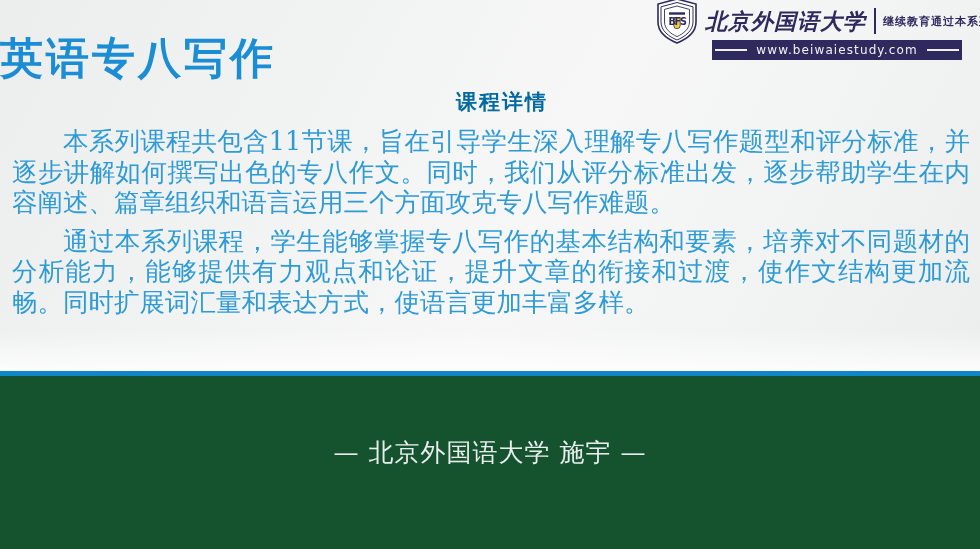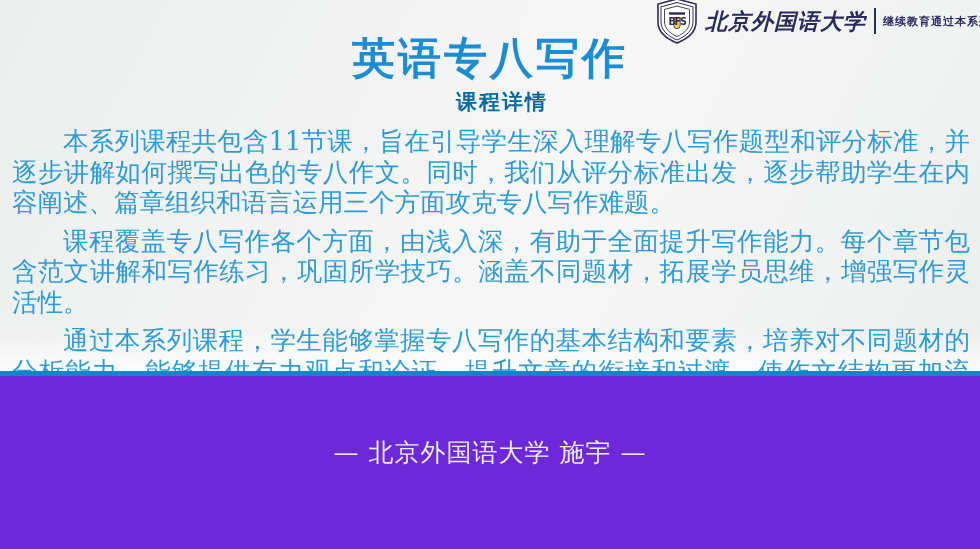--- a/index.html
+++ b/index.html
@@ -21,21 +21,21 @@
     background:linear-gradient(to bottom,rgba(255,255,255,0) 0%,rgba(255,255,255,.85) 100%);
   }
   
   .accent-rule{
     position:absolute;left:0;top:371px;width:980px;height:5px;
     background:#1185c9;
   }
   
   .lower{
     position:absolute;left:0;top:376px;width:980px;height:173px;
-    background:#6d28d9;
+    background:#14532d;
   }
   .author-line{
     position:absolute;left:0;top:60px;width:980px;
     text-align:center;color:#e9edf0;
     font-family:"DejaVu Serif","Liberation Serif",serif;
     font-size:25px;letter-spacing:1px;white-space:nowrap;
   }
   
   .brand{
     position:absolute;left:655px;top:4px;width:320px;height:56px;
@@ -68,21 +68,21 @@
   }
   .url-bar .dash{
     width:32px;height:2px;background:#f0f0f4;flex:0 0 32px;
   }
   .url-bar .url-text{
     color:#f2f2f6;font-size:12px;letter-spacing:1.1px;margin:0 9px;
     white-space:nowrap;font-family:"DejaVu Sans",sans-serif;
   }
   
   .title{
-    position:absolute;left:0;top:32px;width:980px;text-align:center;
+    position:absolute;left:0;top:32px;width:980px;
     font-family:"DejaVu Sans","Liberation Sans",sans-serif;
     font-size:43px;font-weight:bold;color:#1b8dd4;letter-spacing:3px;
     line-height:52px;white-space:nowrap;
   }
   .subtitle{
     position:absolute;left:12px;top:88px;width:980px;text-align:center;
     font-family:"DejaVu Sans","Liberation Sans",sans-serif;
     font-size:21px;font-weight:bold;color:#0369a1;letter-spacing:2px;
     line-height:28px;white-space:nowrap;
   }
@@ -118,28 +118,32 @@
           <text x="25.1" y="26.5" font-family="DejaVu Sans, sans-serif" font-size="9.6" font-weight="bold" fill="#2e2a5e">S</text>
         </svg>
       </span>
       <span class="brand-cn">北京外国语大学</span>
       <span class="brand-div"></span>
       <span class="brand-sub">
         <span>继续教育</span>
         <span>通过本系列课程</span>
       </span>
     </div>
+    <div class="url-bar">
+      <span class="dash"></span>
+      <span class="url-text">www.beiwaiestudy.com</span>
+      <span class="dash"></span>
+    </div>
   </div>
 
   <div class="title">英语专八写作</div>
   <div class="subtitle">课程详情</div>
 
   <div class="body-wrap">
     <p class="para">本系列课程共包含11节课，旨在引导学生深入理解专八写作题型和评分标准，并逐步讲解如何撰写出色的专八作文。同时，我们从评分标准出发，逐步帮助学生在内容阐述、篇章组织和语言运用三个方面攻克专八写作难题。</p>
-    <p class="para">课程覆盖专八写作各个方面，由浅入深，有助于全面提升写作能力。每个章节包含范文讲解和写作练习，巩固所学技巧。涵盖不同题材，拓展学员思维，增强写作灵活性。</p>
     <p class="para">通过本系列课程，学生能够掌握专八写作的基本结构和要素，培养对不同题材的分析能力，能够提供有力观点和论证，提升文章的衔接和过渡，使作文结构更加流畅。同时扩展词汇量和表达方式，使语言更加丰富多样。</p>
   </div>
 
   <div class="accent-rule"></div>
 
   <div class="lower">
     <div class="author-line">— 北京外国语大学 施宇 —</div>
   </div>
 
 </div>

